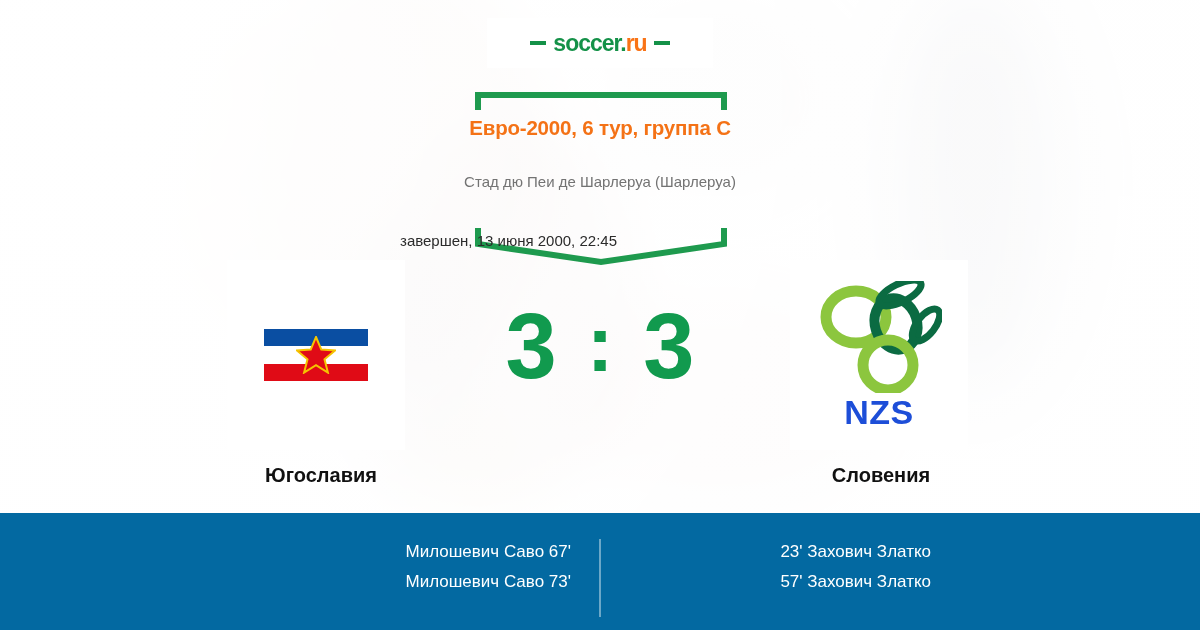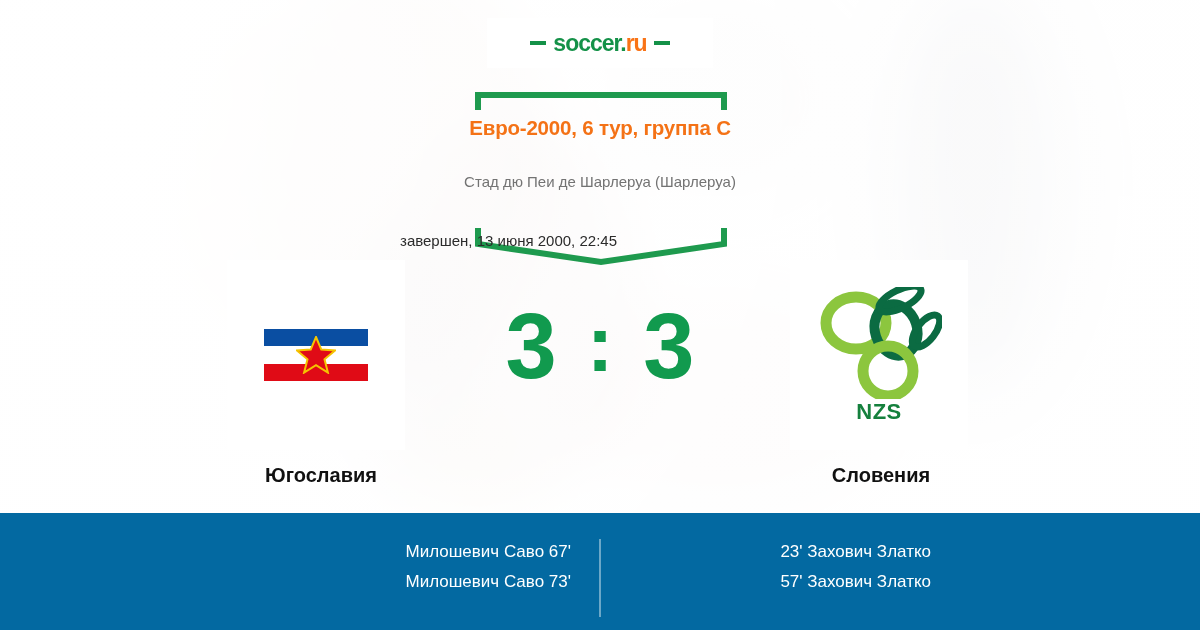--- a/index.html
+++ b/index.html
@@ -79,21 +79,21 @@
   .flag{ position:relative; width:104px; height:52px; background:#ffffff; }
   .flag .stripe{ position:absolute; left:0; width:100%; height:33.34%; }
   .flag .blue{ top:0; background:#0a4ea2; }
   .flag .white{ top:33.33%; background:#ffffff; }
   .flag .red{ top:66.66%; background:#e00b16; }
   .flag .star{ position:absolute; left:50%; top:50%; transform:translate(-50%,-50%); }
 
   
   .nzs{ display:flex; flex-direction:column; align-items:center; gap:2px; }
   .nzs-mark{ display:block; }
-  .nzs-word{ font-size:22px; font-weight:bold; color:#15803d; letter-spacing:.5px; line-height:1; }
+  .nzs-word{ font-size:34px; font-weight:bold; color:#1d4ed8; letter-spacing:.5px; line-height:1; }
 
   
   .score{
     position:absolute; left:420px; top:300px; width:360px;
     display:flex; align-items:center; justify-content:center; gap:30px;
     color:#119a4e; font-size:92px; font-weight:bold; line-height:1;
   }
   .score .colon{ font-size:80px; position:relative; top:-2px; }
 
   

